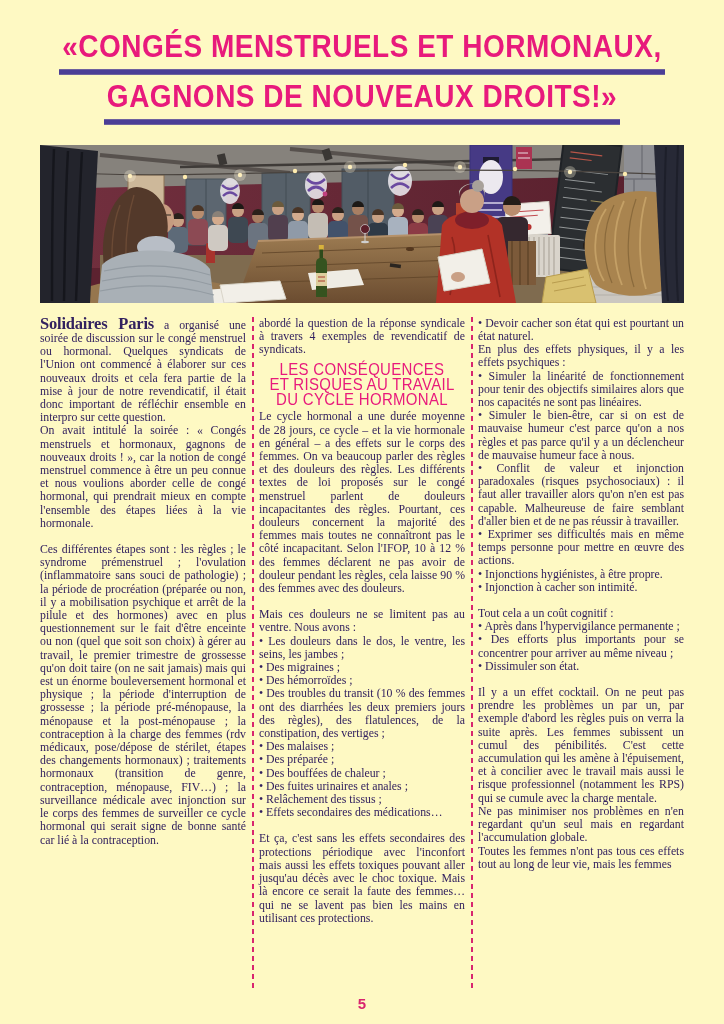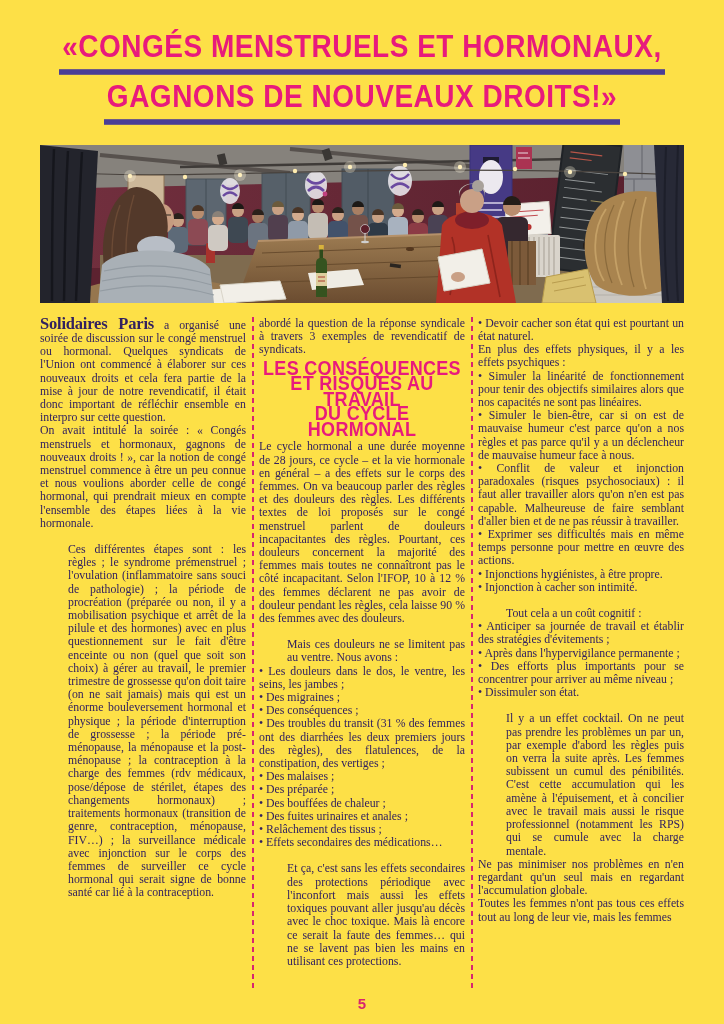--- a/index.html
+++ b/index.html
@@ -1,17 +1,17 @@
 <!DOCTYPE html>
 <html lang="fr"><head>
 <meta charset="utf-8">
 <style>
   html,body { margin:0; padding:0; background:#e9e9e9; }
   .page {
-    width:724px; height:1024px; background:#fde047; position:relative;
+    width:724px; height:1024px; background:#fef9c3; position:relative;
     overflow:hidden; margin:0 auto;
   }
   
   .title-block { margin-top:30px; text-align:center; }
   .title-line {
     display:inline-block;
     font-family:"Liberation Sans", sans-serif;
     font-weight:700; font-size:28px; letter-spacing:0.5px;
     color:#e81a7c; line-height:1.05;
     border-bottom:5px solid #4b3e96; padding:0 3px 6px;
@@ -25,26 +25,26 @@
   .columns {
     margin:14px 40px 0; display:flex; height:672px; overflow:hidden;
     color:#32215f; font-family:"Liberation Serif", serif;
     font-size:11.8px; line-height:13.2px; text-align:justify;
     hyphens:auto;justify-content:center; -webkit-hyphens:auto;
   }
   .col { width:206px; flex:0 0 206px; }
   .divider { width:13px; flex:0 0 13px; display:flex; justify-content:center; align-items:stretch; }
   .divider-line { width:2px; background:repeating-linear-gradient(to bottom,#d8256f 0 5px, transparent 5px 9px); }
   .col p { margin:0; }
-  .col p.gap { margin-top:13px;margin-left:28px; }
+  .col p.gap { margin-top:13px; }
   .lead { font-size:16.5px; font-weight:700; letter-spacing:-0.2px; }
   .section-heading {
     margin:6px 0 3px; text-align:center;
-    font-family:"Liberation Sans", sans-serif; font-weight:700;
-    font-size:18px; line-height:15px; letter-spacing:0.3px; color:#e81a7c;
+    font-family:"Liberation Sans", sans-serif; font-weight:400;
+    font-size:15px; line-height:15px; letter-spacing:0.3px; color:#e81a7c;
   }
   .section-heading span { display:block; transform:scaleY(1.08); }
   
   .page-number {
     position:absolute; bottom:12px; left:0; right:0; text-align:center;
     font-family:"Liberation Sans", sans-serif; font-weight:700;
     font-size:15px; color:#d8256f;
   }
 </style>
 </head>
@@ -320,32 +320,32 @@
       <p><strong class="lead">Solidaires Paris</strong> <span>a organisé une soirée de discussion sur le congé menstruel ou hormonal. Quelques syndicats de l'Union ont commencé à élaborer sur ces nouveaux droits et cela fera partie de la mise à jour de notre revendicatif, il était donc important de réfléchir ensemble en interpro sur cette question.</span></p>
       <p>On avait intitulé la soirée : « Congés menstruels et hormonaux, gagnons de nouveaux droits ! », car la notion de congé menstruel commence à être un peu connue et nous voulions aborder celle de congé hormonal, qui prendrait mieux en compte l'ensemble des étapes liées à la vie hormonale.</p>
       <p class="gap">Ces différentes étapes sont : les règles ; le syndrome prémenstruel ; l'ovulation (inflammatoire sans souci de pathologie) ; la période de procréation (préparée ou non, il y a mobilisation psychique et arrêt de la pilule et des hormones) avec en plus questionnement sur le fait d'être enceinte ou non (quel que soit son choix) à gérer au travail, le premier trimestre de grossesse qu'on doit taire (on ne sait jamais) mais qui est un énorme bouleversement hormonal et physique ; la période d'interruption de grossesse ; la période pré-ménopause, la ménopause et la post-ménopause ; la contraception à la charge des femmes (rdv médicaux, pose/dépose de stérilet, étapes des changements hormonaux) ; traitements hormonaux (transition de genre, contraception, ménopause, FIV…) ; la surveillance médicale avec injonction sur le corps des femmes de surveiller ce cycle hormonal qui serait signe de bonne santé car lié à la contraception.</p>
     </div>
 
     <div class="divider">
         <div class="divider-line"></div>
       </div>
 
     <div class="col">
-      <p>abordé la question de la réponse syndicale à travers 3 exemples de revendicatif de syndicats.</p>
+      <p>abordé la question de la réponse syndicale à travers 4 exemples de revendicatif de syndicats.</p>
       <h2 class="section-heading">
         <span>LES CONSÉQUENCES</span>
         <span>ET RISQUES AU TRAVAIL</span>
         <span>DU CYCLE HORMONAL</span>
       </h2>
       <p>Le cycle hormonal a une durée moyenne de 28 jours, ce cycle – et la vie hormonale en général – a des effets sur le corps des femmes. On va beaucoup parler des règles et des douleurs des règles. Les différents textes de loi proposés sur le congé menstruel parlent de douleurs incapacitantes des règles. Pourtant, ces douleurs concernent la majorité des femmes mais toutes ne connaîtront pas le côté incapacitant. Selon l'IFOP, 10 à 12 % des femmes déclarent ne pas avoir de douleur pendant les règles, cela laisse 90 % des femmes avec des douleurs.</p>
       <p class="gap">Mais ces douleurs ne se limitent pas au ventre. Nous avons :</p>
       <p>• Les douleurs dans le dos, le ventre, les seins, les jambes ;</p>
       <p>• Des migraines ;</p>
-      <p>• Des conséquences ;</p>
-      <p>• Des troubles du transit (31 % des femmes ont des diarrhées les deux premiers jours des règles), des flatulences, de la constipation, des vertiges ;</p>
+      <p>• Des hémorroïdes ;</p>
+      <p>• Des troubles du transit (10 % des femmes ont des diarrhées les deux premiers jours des règles), des flatulences, de la constipation, des vertiges ;</p>
       <p>• Des malaises ;</p>
       <p>• Des préparée ;</p>
       <p>• Des bouffées de chaleur ;</p>
       <p>• Des fuites urinaires et anales ;</p>
       <p>• Relâchement des tissus ;</p>
       <p>• Effets secondaires des médications…</p>
       <p class="gap">Et ça, c'est sans les effets secondaires des protections périodique avec l'inconfort mais aussi les effets toxiques pouvant aller jusqu'au décès avec le choc toxique. Mais là encore ce serait la faute des femmes… qui ne se lavent pas bien les mains en utilisant ces protections.</p>
     </div>
 
     <div class="divider">
@@ -355,21 +355,20 @@
     <div class="col">
       <p>• Devoir cacher son état qui est pourtant un état naturel.</p>
       <p>En plus des effets physiques, il y a les effets psychiques :</p>
       <p>• Simuler la linéarité de fonctionnement pour tenir des objectifs similaires alors que nos capacités ne sont pas linéaires.</p>
       <p>• Simuler le bien-être, car si on est de mauvaise humeur c'est parce qu'on a nos règles et pas parce qu'il y a un déclencheur de mauvaise humeur face à nous.</p>
       <p>• Conflit de valeur et injonction paradoxales (risques psychosociaux) : il faut aller travailler alors qu'on n'en est pas capable. Malheureuse de faire semblant d'aller bien et de ne pas réussir à travailler.</p>
       <p>• Exprimer ses difficultés mais en même temps personne pour mettre en œuvre des actions.</p>
       <p>• Injonctions hygiénistes, à être propre.</p>
       <p>• Injonction à cacher son intimité.</p>
       <p class="gap">Tout cela a un coût cognitif :</p>
-      <p>• Anticiper sa journée de travail et établir des stratégies d'évitements ;</p>
       <p>• Après dans l'hypervigilance permanente ;</p>
       <p>• Des efforts plus importants pour se concentrer pour arriver au même niveau ;</p>
       <p>• Dissimuler son état.</p>
       <p class="gap">Il y a un effet cocktail. On ne peut pas prendre les problèmes un par un, par exemple d'abord les règles puis on verra la suite après. Les femmes subissent un cumul des pénibilités. C'est cette accumulation qui les amène à l'épuisement, et à concilier avec le travail mais aussi le risque professionnel (notamment les RPS) qui se cumule avec la charge mentale.</p>
       <p>Ne pas minimiser nos problèmes en n'en regardant qu'un seul mais en regardant l'accumulation globale.</p>
       <p>Toutes les femmes n'ont pas tous ces effets tout au long de leur vie, mais les femmes</p>
     </div>
 
   </div>
 

